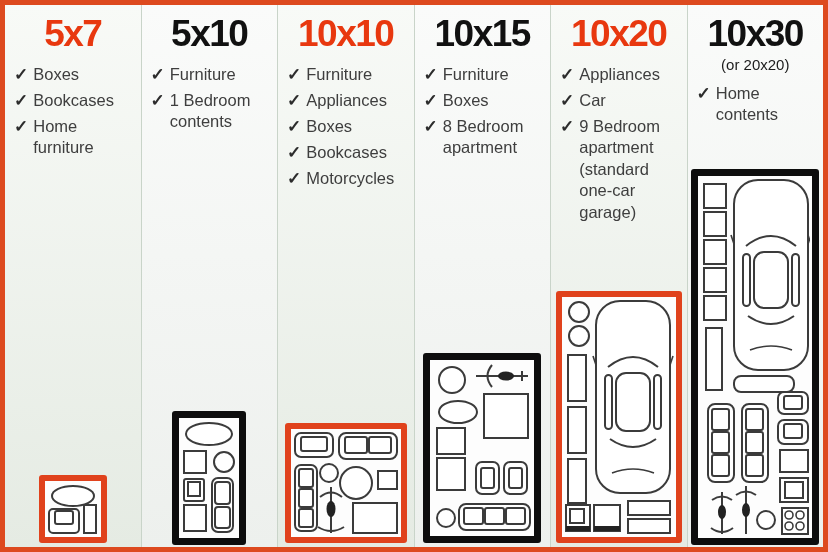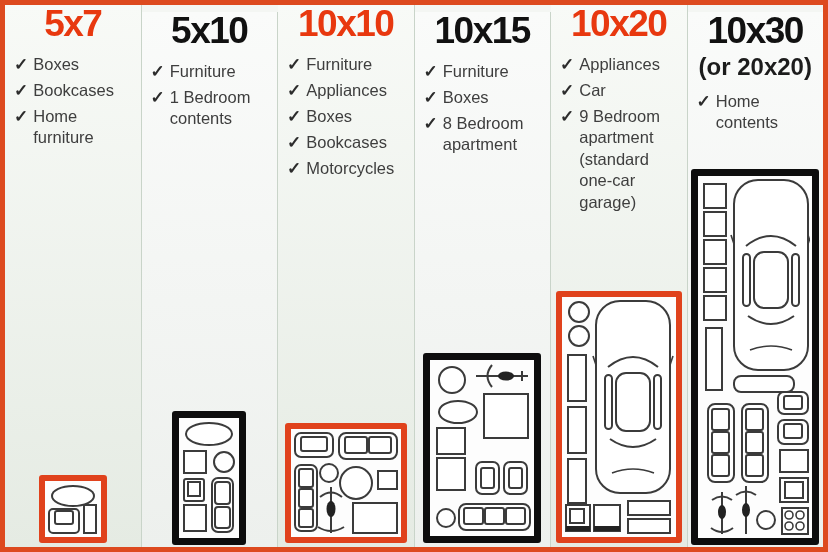--- a/index.html
+++ b/index.html
@@ -8,38 +8,39 @@
     font-family:"Liberation Sans", sans-serif;
     border:5px solid #dd4a1f;
     background:#f4f6f3;
     overflow:hidden;
   }
   .columns { display:flex; width:100%; height:100%; }
   .col {
     flex:1 1 0;
     position:relative;
     border-right:1px solid #c9d4c9;
+    padding-top:10px;
     overflow:hidden;
   }
   .col:last-child { border-right:none; }
   .col.odd  { background:linear-gradient(180deg,#f8faf7 0%,#e5ebe3 100%); }
-  .col.even { background:linear-gradient(180deg,#fafbfa 0%,#edf0ed 100%);margin-top:7px; }
+  .col.even { background:linear-gradient(180deg,#fafbfa 0%,#edf0ed 100%); }
   .title {
     text-align:center;
     font-size:37px;
     font-weight:700;
     letter-spacing:-1.5px;
     color:#111;
     line-height:1.05;
   }
   .title.red { color:#e8380f; }
   .subtitle {
     text-align:center;
-    font-size:24px;
-    font-weight:700;
+    font-size:15px;
+    font-weight:400;
     color:#1c1c1c;
     margin-top:2px;
   }
   ul.checks {
     list-style:none;
     margin:10px 4px 0 9px;
   }
   .check-row {
     display:flex;
     align-items:flex-start;

